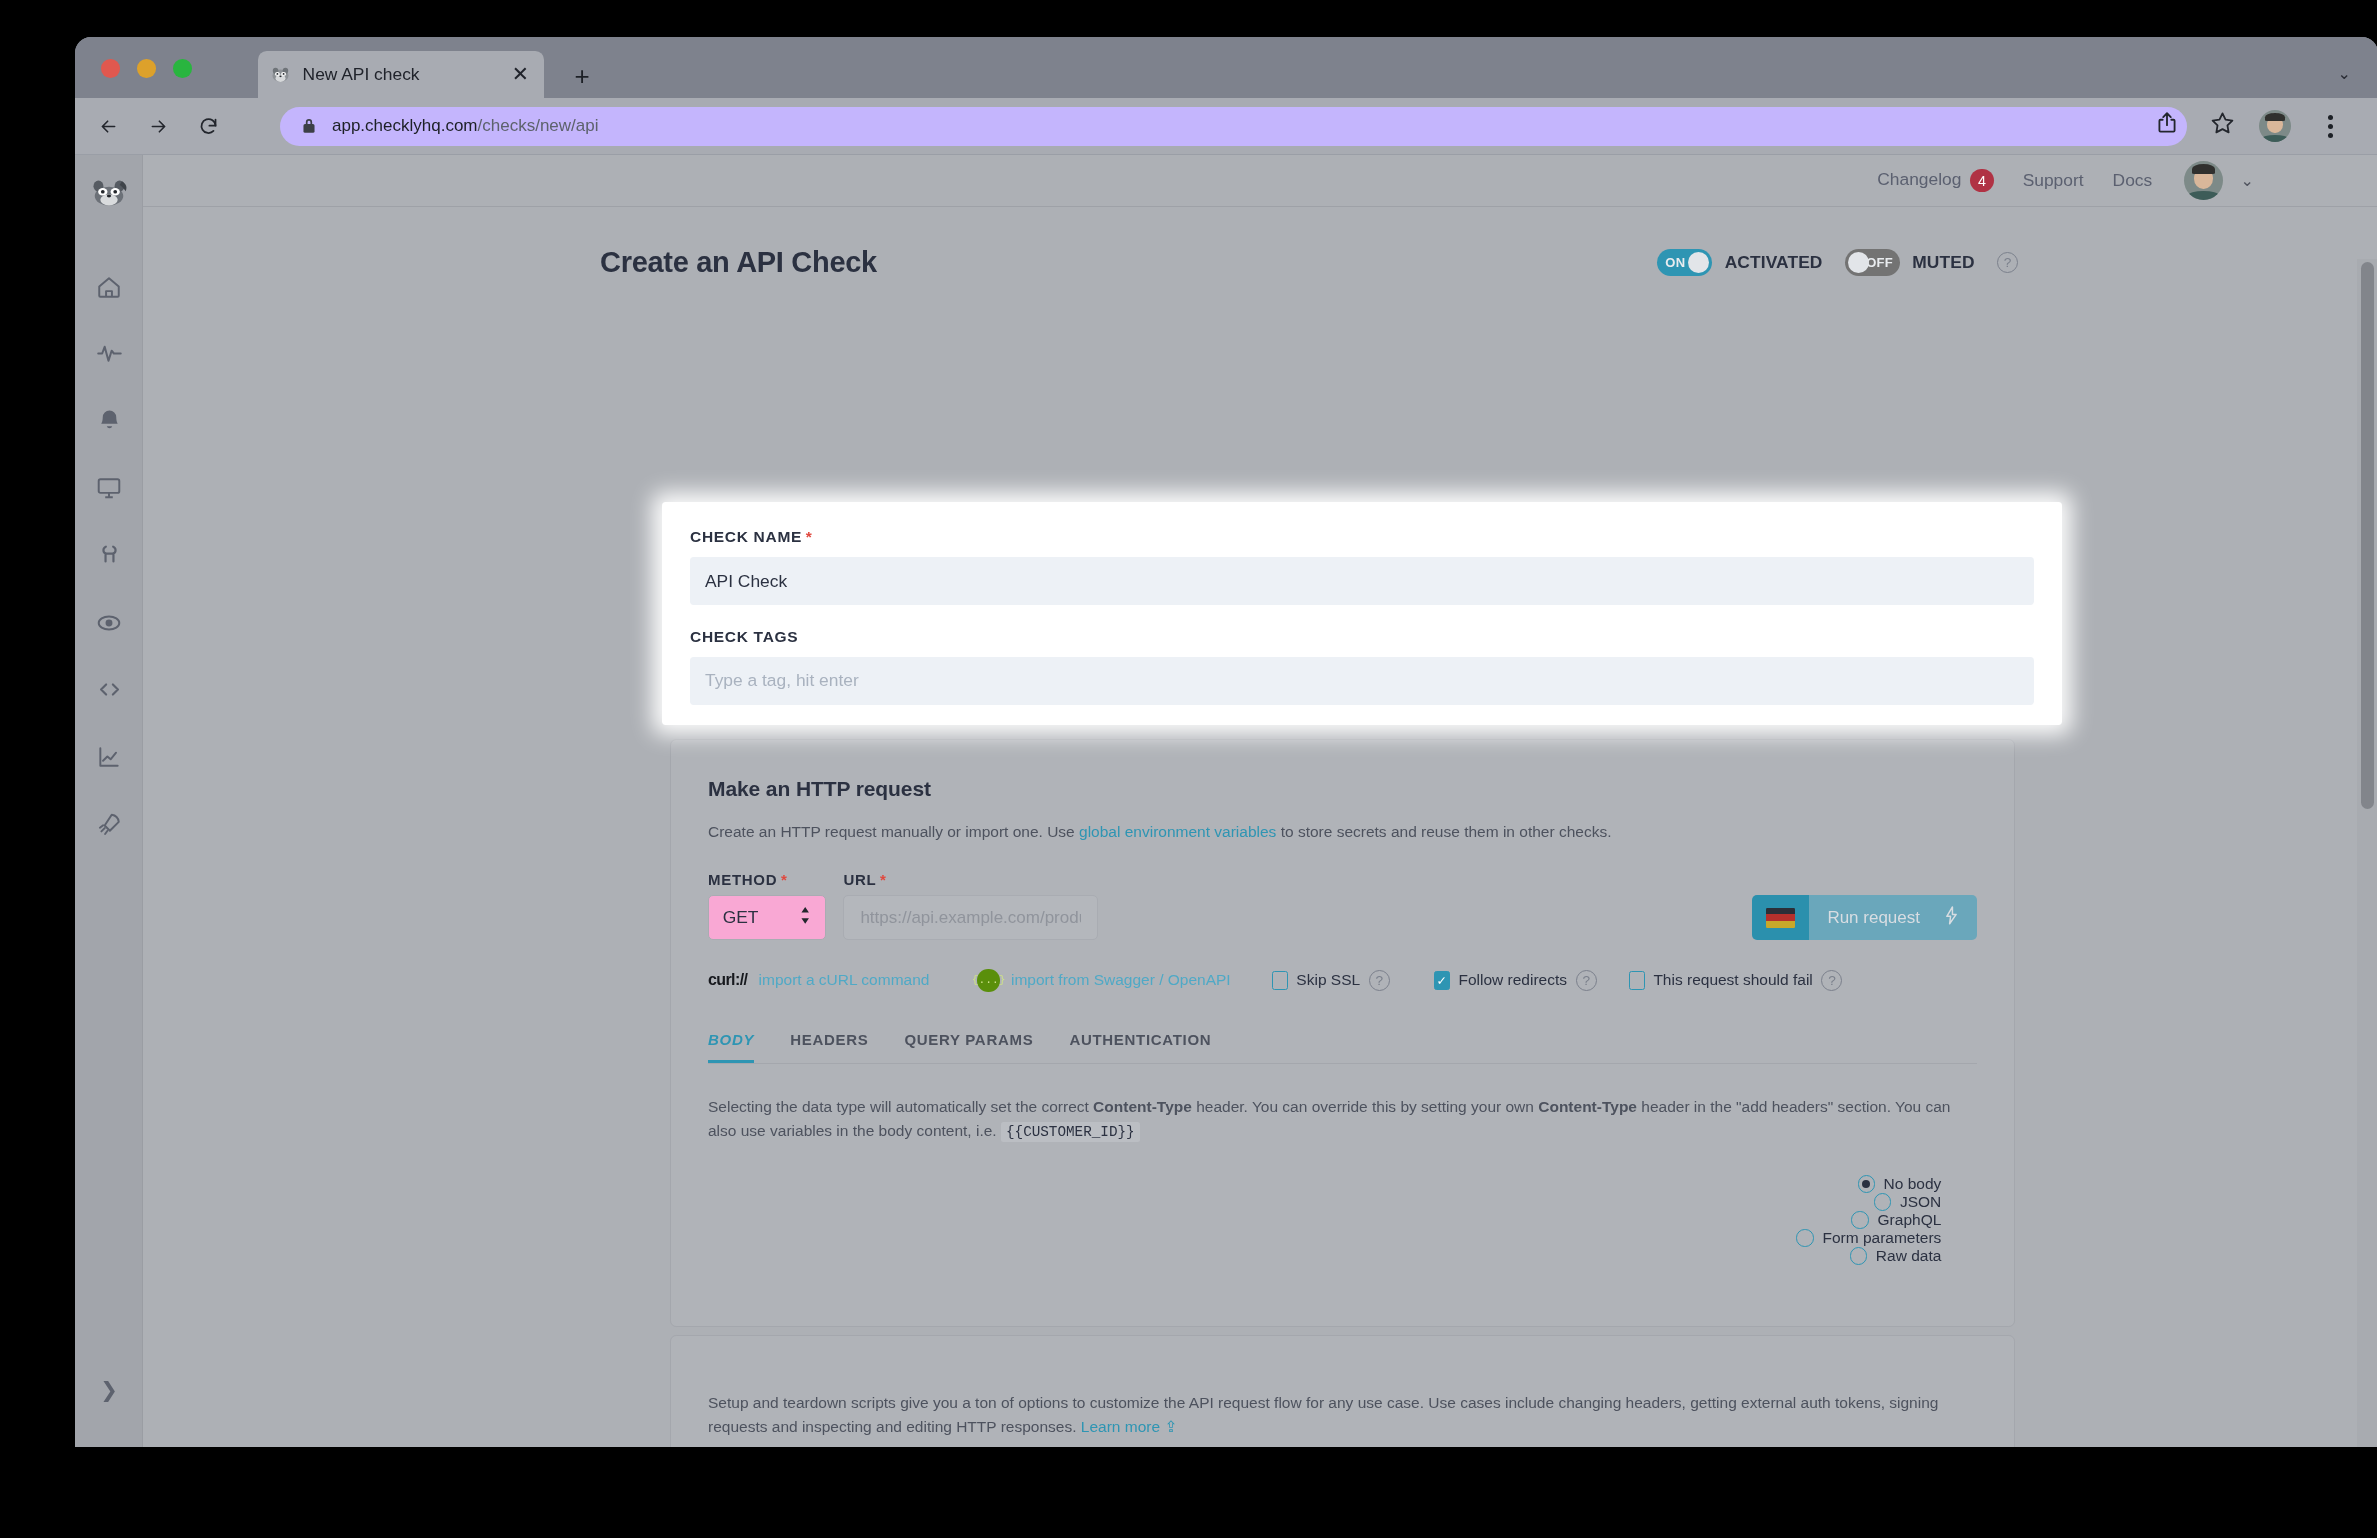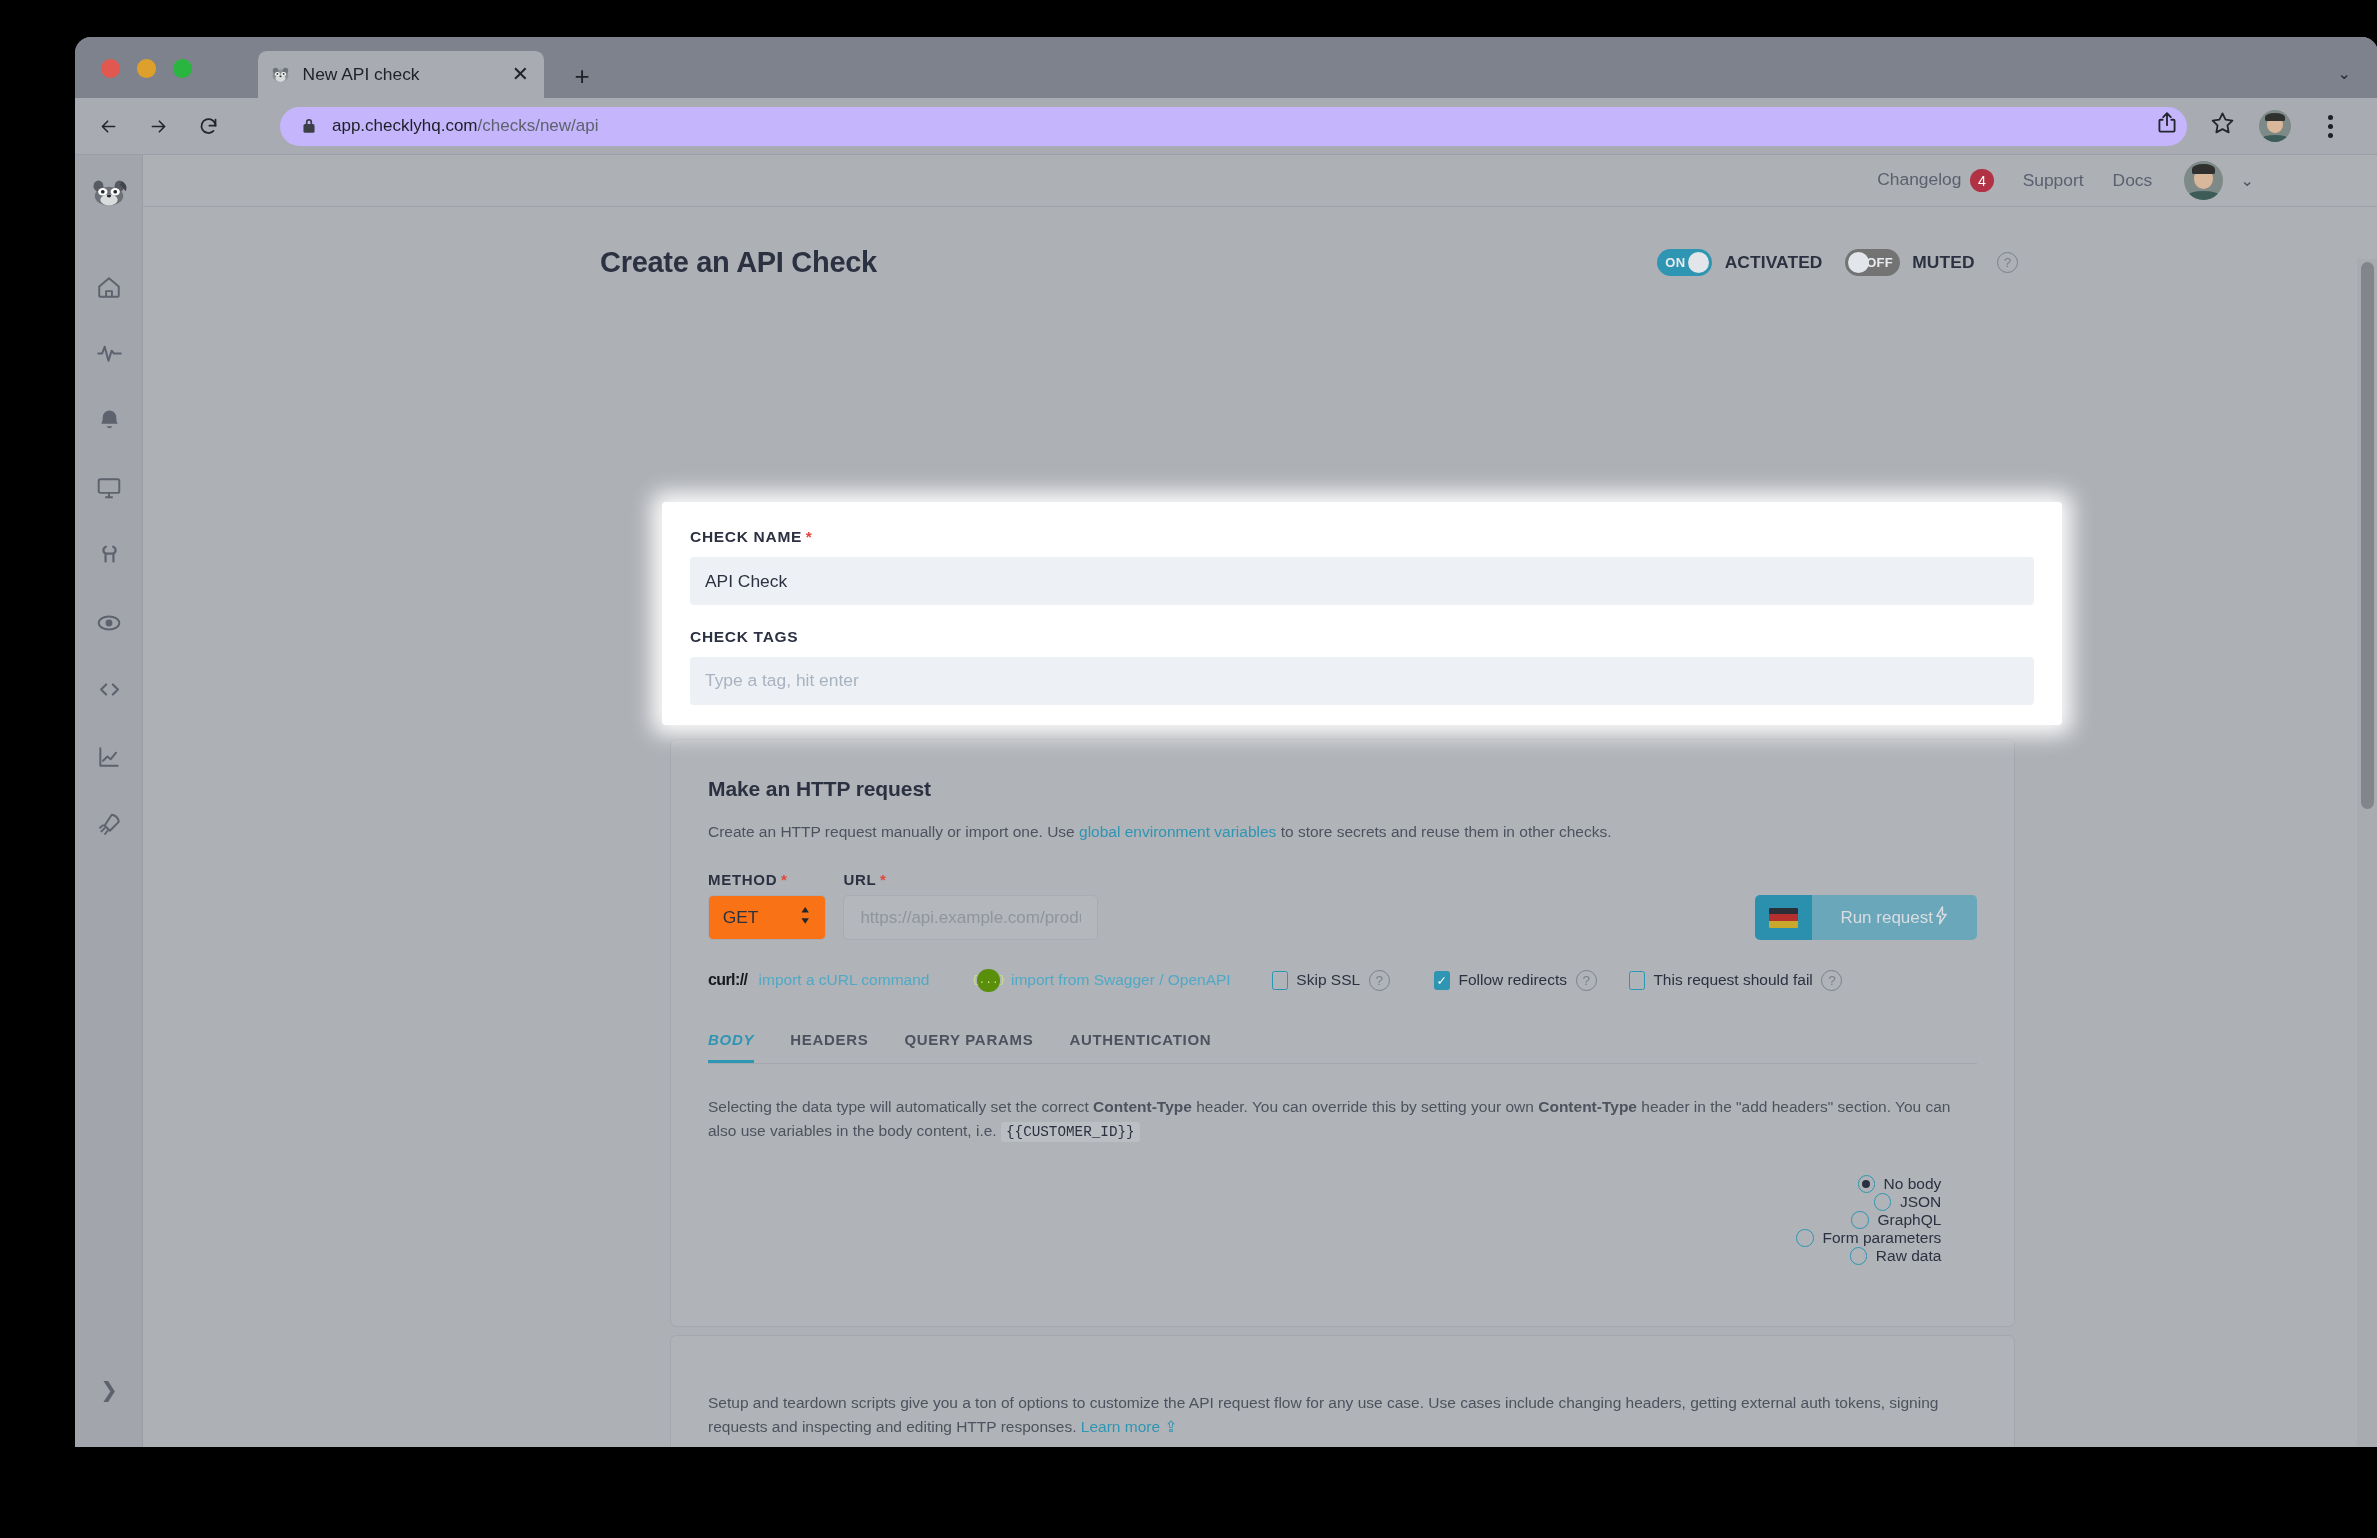--- a/index.html
+++ b/index.html
@@ -258,21 +258,21 @@
 
   
   #card-http { top: 532px; height: 267px; }
   .form-row { display: flex; align-items: flex-end; }
   .sub-label {
     font-size: 15px; font-weight: bold; color: #2b3141;
     letter-spacing: 0.7px; margin-bottom: 7.5px;
   }
   #method-select {
     width: 118px; height: 45px;
-    background: #f97316; border: 0.6px solid #a9acb2;
+    background: #f9a8d4; border: 0.6px solid #a9acb2;
     border-radius: 5px;
     display: flex; align-items: center; justify-content: space-between;
     padding: 0 13.7px;
     font-size: 17.4px; color: #2b3141;
   }
   #url-input {
     flex: 1; height: 45px;
     background: #b4b7bc; border: 0.6px solid #a9acb2;
     border-radius: 5px;
     font-size: 17px; color: #2b3141;
@@ -287,22 +287,22 @@
   #run-flag-box {
     width: 57px; height: 100%;
     background: #2b90ad;
     display: flex; align-items: center; justify-content: center;
   }
   .de-flag { width: 29px; height: 20px; border-radius: 1.2px; overflow: hidden; }
   .de-flag div { height: 33.33%; }
   #run-label-box {
     background: #6aa7bb; color: #d8dde2;
     font-size: 17px;
-    display: flex; align-items: center; gap: 1px;
-    padding: 0 28px; height: 100%;
+    display: flex; align-items: center; gap: 24px;
+    padding: 0 18px; height: 100%;
   }
 
   .inline-opts { display: flex; align-items: center; }
   .inline-opt { display: flex; align-items: center; font-size: 15.5px; }
   .cb {
     width: 16px; height: 18.7px; border: 1.9px solid #2e95b3;
     border-radius: 2.5px; margin-right: 8.7px;
     display: inline-flex; align-items: center; justify-content: center;
     flex: 0 0 16px;
   }

